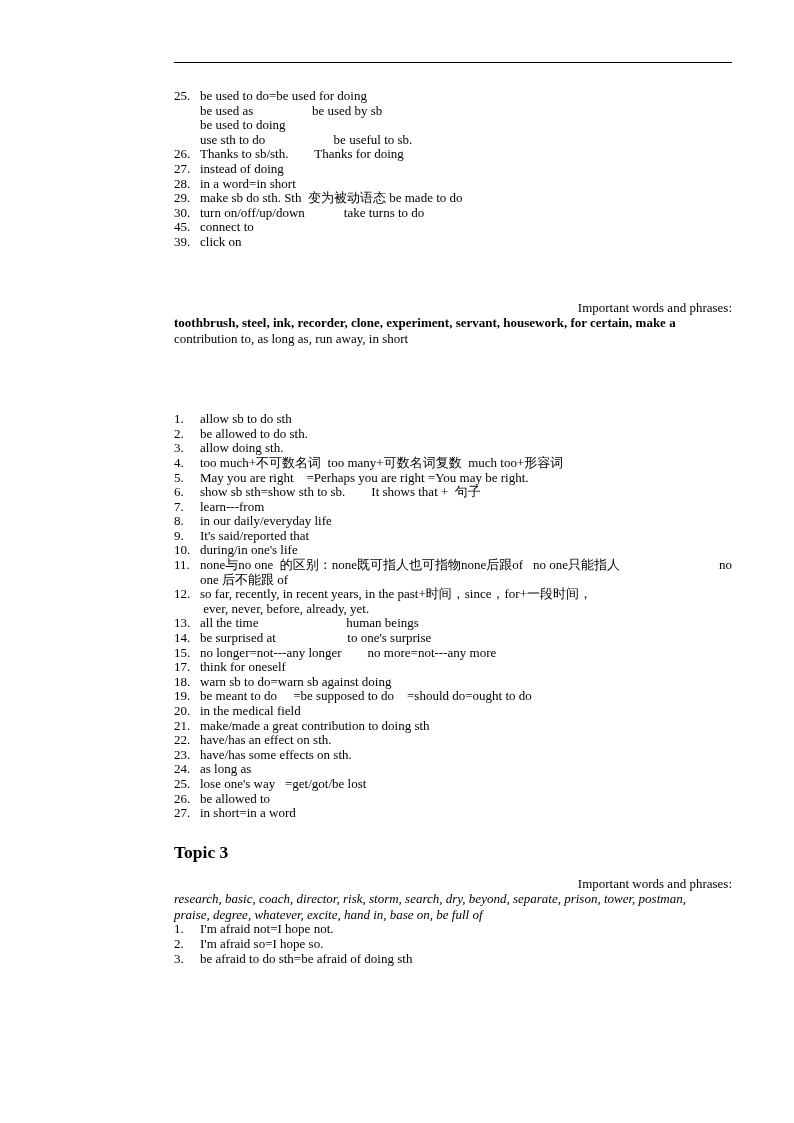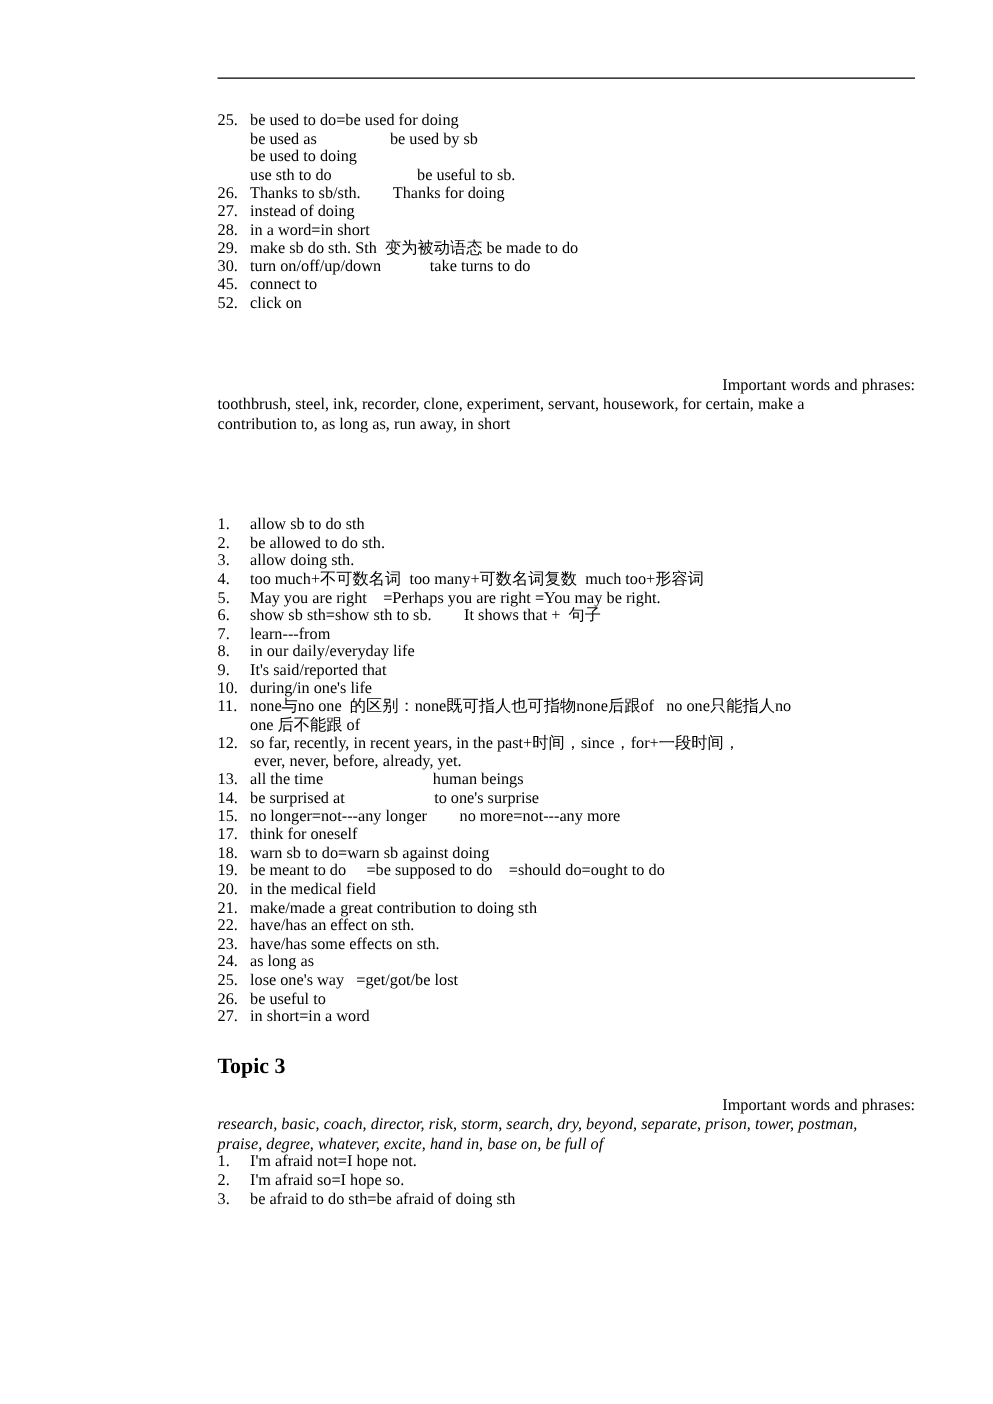--- a/index.html
+++ b/index.html
@@ -93,47 +93,48 @@
   .spacer-md { height: 20px; }
   .spacer-lg { height: 50px; }
   .spacer-xxl { height: 16px; }
 
   .wrap-line {
     display: block;
     white-space: pre;
   }
   .justify-row {
     display: flex;
+    justify-content: space-between;
     white-space: pre;
   }
 </style>
 </head>
 <body>
 
 <div class="page">
   <div class="content">
 
     <hr class="header-rule">
 
     <ul class="num-list" id="list-topic1">
         <li><span class="num">25.</span><span class="txt">be used to do=be used for doing</span><span class="sub-line">be used as                  be used by sb</span><span class="sub-line">be used to doing</span><span class="sub-line">use sth to do                     be useful to sb.</span></li>
         <li><span class="num">26.</span><span class="txt">Thanks to sb/sth.        Thanks for doing</span></li>
         <li><span class="num">27.</span><span class="txt">instead of doing</span></li>
         <li><span class="num">28.</span><span class="txt">in a word=in short</span></li>
         <li><span class="num">29.</span><span class="txt">make sb do sth. Sth  变为被动语态 be made to do</span></li>
         <li><span class="num">30.</span><span class="txt">turn on/off/up/down            take turns to do</span></li>
         <li><span class="num">45.</span><span class="txt">connect to</span></li>
-        <li><span class="num">52.</span><span class="txt">click on</span></li>
+        <li><span class="num">39.</span><span class="txt">click on</span></li>
       </ul>
 
     <div class="spacer-lg"></div>
 
     <div class="plain-line">Important words and phrases:</div>
     <div class="words-para">
-      <span class="wrap-line" style="white-space:normal;"> toothbrush, steel, ink, recorder, clone, experiment, servant, housework, for certain, make a</span>
+      <span class="wrap-line" style="white-space:normal;font-weight:bold;"> toothbrush, steel, ink, recorder, clone, experiment, servant, housework, for certain, make a</span>
       <span class="wrap-line" style="white-space:normal;">contribution to, as long as, run away, in short</span>
     </div>
 
     <div class="spacer-lg"></div>
     <div class="spacer-xxl"></div>
 
     <ul class="num-list" id="list-topic2">
         <li><span class="num">1.</span><span class="txt">allow sb to do sth</span></li>
         <li><span class="num">2.</span><span class="txt">be allowed to do sth.</span></li>
         <li><span class="num">3.</span><span class="txt">allow doing sth.</span></li>
@@ -151,21 +152,21 @@
         <li><span class="num">15.</span><span class="txt">no longer=not---any longer        no more=not---any more</span></li>
         <li><span class="num">17.</span><span class="txt">think for oneself</span></li>
         <li><span class="num">18.</span><span class="txt">warn sb to do=warn sb against doing</span></li>
         <li><span class="num">19.</span><span class="txt">be meant to do     =be supposed to do    =should do=ought to do</span></li>
         <li><span class="num">20.</span><span class="txt">in the medical field</span></li>
         <li><span class="num">21.</span><span class="txt">make/made a great contribution to doing sth</span></li>
         <li><span class="num">22.</span><span class="txt">have/has an effect on sth.</span></li>
         <li><span class="num">23.</span><span class="txt">have/has some effects on sth.</span></li>
         <li><span class="num">24.</span><span class="txt">as long as</span></li>
         <li><span class="num">25.</span><span class="txt">lose one's way   =get/got/be lost</span></li>
-        <li><span class="num">26.</span><span class="txt">be useful to</span></li>
+        <li><span class="num">26.</span><span class="txt">be allowed to</span></li>
         <li><span class="num">27.</span><span class="txt">in short=in a word</span></li>
       </ul>
 
     <div class="spacer-md"></div>
 
     <div class="topic-head-large">Topic 3</div>
 
     <div class="spacer-sm"></div>
 
     <div class="plain-line">Important words and phrases:</div>

